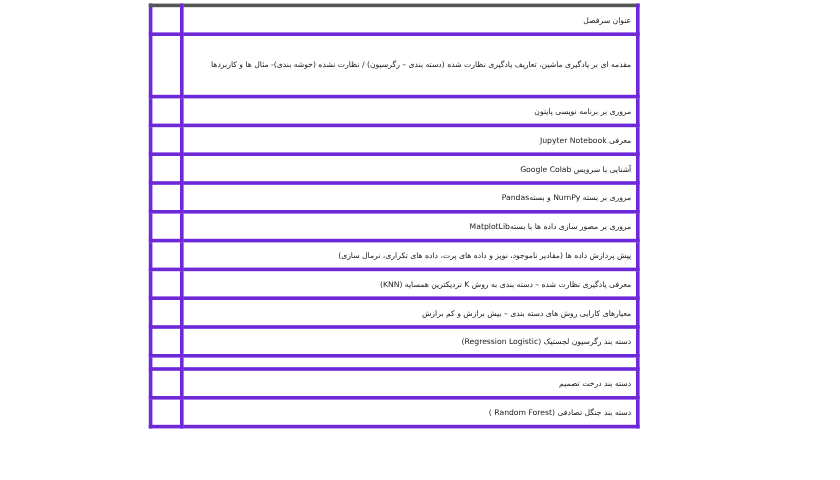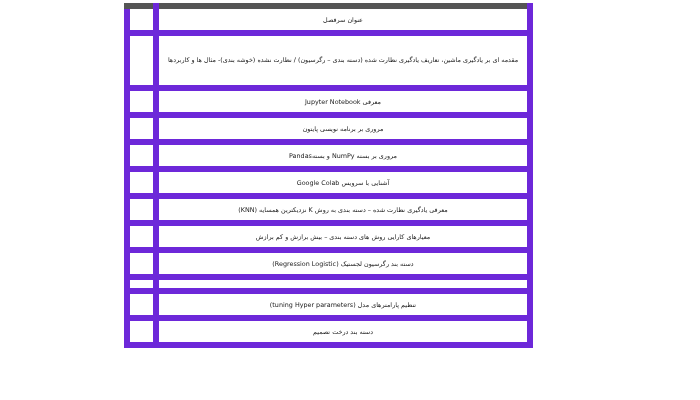--- a/index.html
+++ b/index.html
@@ -21,23 +21,22 @@
       left: 124px;
       top: 3px;
       width: 409px;
       border-collapse: collapse;
       table-layout: fixed;
       font-family: "DejaVu Sans", sans-serif;
       font-size: 6.4px;
       color: #1a1a1a;
     }
     table.syllabus td {
-      border: 6px solid #6d28d9;
+      border: 3px solid #6d28d9;
       padding: 0 4px;
-      text-align: center;
       vertical-align: middle;
       direction: rtl;
     }
     table.syllabus td.num {
       width: 23px;
       padding: 0;
     }
     table.syllabus tr.r22 td { height: 21px; }
     table.syllabus tr.r50 td { height: 49px; line-height: 19px; }
     table.syllabus tr.r9 td { height: 8px; }
@@ -52,53 +51,61 @@
       <tr class="r22">
         <td class="num"></td>
         <td>عنوان سرفصل</td>
       </tr>
       <tr class="r50">
         <td class="num"></td>
         <td>مقدمه ای بر یادگیری ماشین، تعاریف یادگیری نظارت شده (دسته بندی – رگرسیون) / نظارت نشده (خوشه بندی)- مثال ها و کاربردها</td>
       </tr>
       <tr class="r22">
         <td class="num"></td>
+        <td>مروری بر برنامه نویسی پایتون</td>
+      </tr>
+      <tr class="r22">
+        <td class="num"></td>
         <td>معرفی Jupyter Notebook</td>
       </tr>
       <tr class="r22">
         <td class="num"></td>
-        <td>مروری بر برنامه نویسی پایتون</td>
+        <td>آشنایی با سرویس Google Colab</td>
       </tr>
       <tr class="r22">
         <td class="num"></td>
         <td>مروری بر بسته NumPy و بستهPandas</td>
       </tr>
       <tr class="r22">
         <td class="num"></td>
-        <td>آشنایی با سرویس Google Colab</td>
+        <td>مروری بر مصور سازی داده ها با بستهMatplotLib</td>
+      </tr>
+      <tr class="r22">
+        <td class="num"></td>
+        <td>پیش پردازش داده ها (مقادیر ناموجود، نویز و داده های پرت، داده های تکراری، نرمال سازی)</td>
       </tr>
       <tr class="r22">
         <td class="num"></td>
         <td>معرفی یادگیری نظارت شده – دسته بندی به روش K نزدیکترین همسایه (KNN)</td>
       </tr>
       <tr class="r22">
         <td class="num"></td>
         <td>معیارهای کارایی روش های دسته بندی – بیش برازش و کم برازش</td>
       </tr>
       <tr class="r22">
         <td class="num"></td>
         <td>دسته بند رگرسیون لجستیک (Regression Logistic)</td>
       </tr>
       <tr class="r9">
         <td class="num"></td>
         <td></td>
       </tr>
       <tr class="r22">
         <td class="num"></td>
-        <td>تنظیم پارامترهای مدل (tuning Hyper parameters)</td>
+        <td>دسته بند درخت تصمیم</td>
       </tr>
       <tr class="r22">
         <td class="num"></td>
-        <td>دسته بند درخت تصمیم</td>
+        <td>دسته بند جنگل تصادفی (Random Forest )</td>
       </tr>
     </tbody>
   </table>
 </div>
 
 </body></html>

